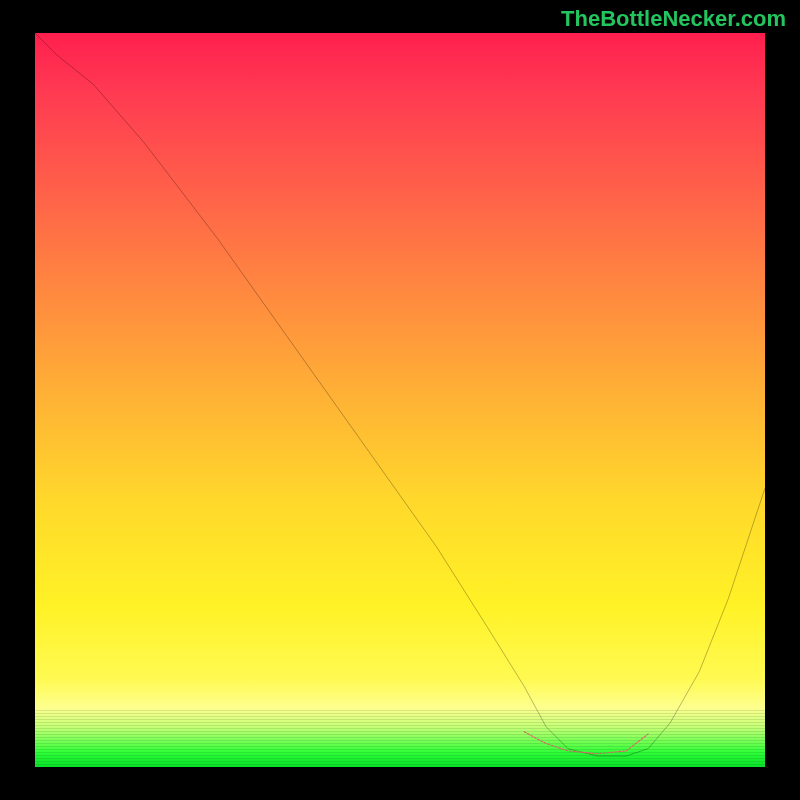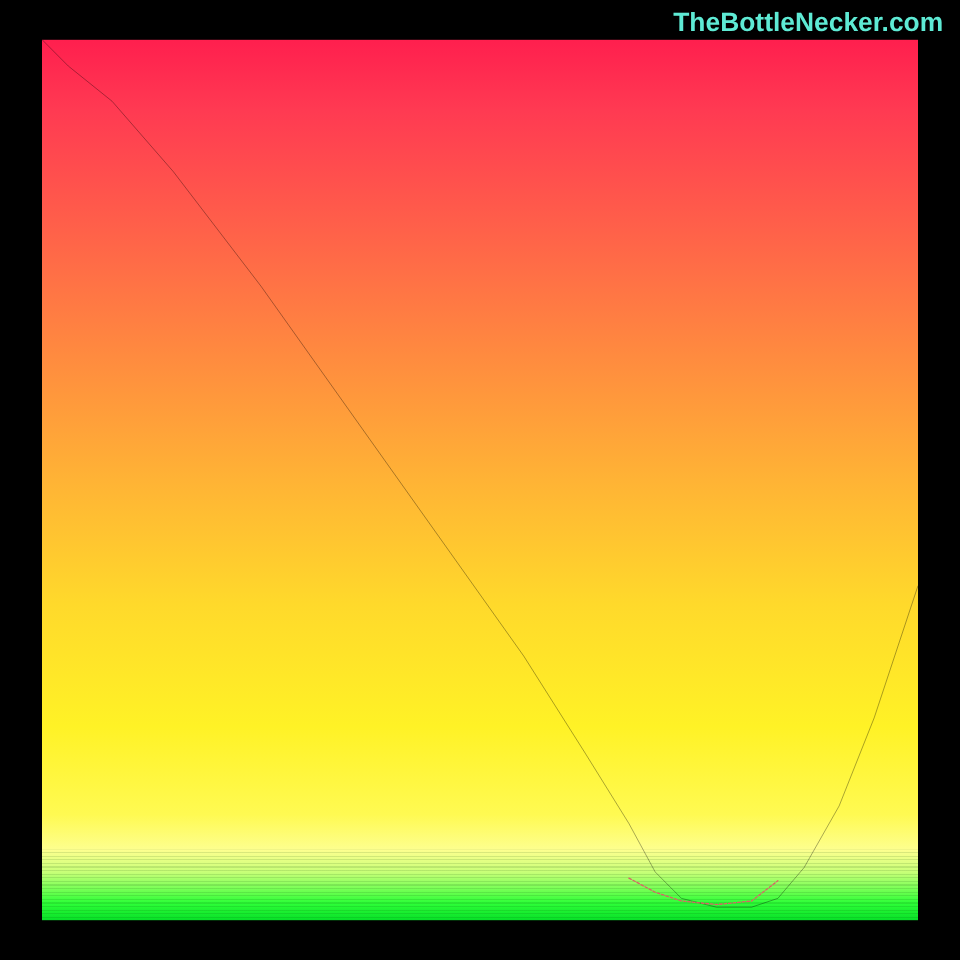--- a/index.html
+++ b/index.html
@@ -14,21 +14,21 @@
   .container {
     width: 800px;
     height: 800px;
     position: relative;
     background: #000;
   }
   .watermark {
     position: absolute;
     top: 6px;
     right: 14px;
-    color: #5eead4;
+    color: #22c55e;
     font-family: Arial, Helvetica, sans-serif;
     font-size: 22px;
     font-weight: bold;
     z-index: 20;
   }
   .plot-area {
     position: absolute;
     left: 35px;
     top: 33px;
     width: 730px;

